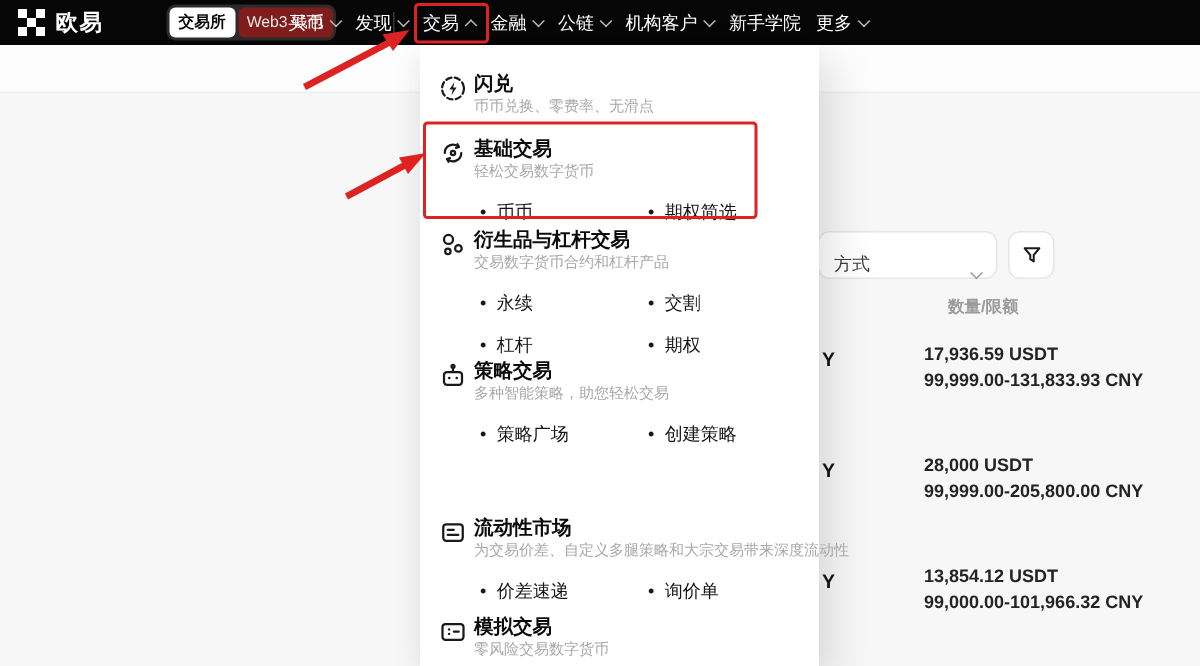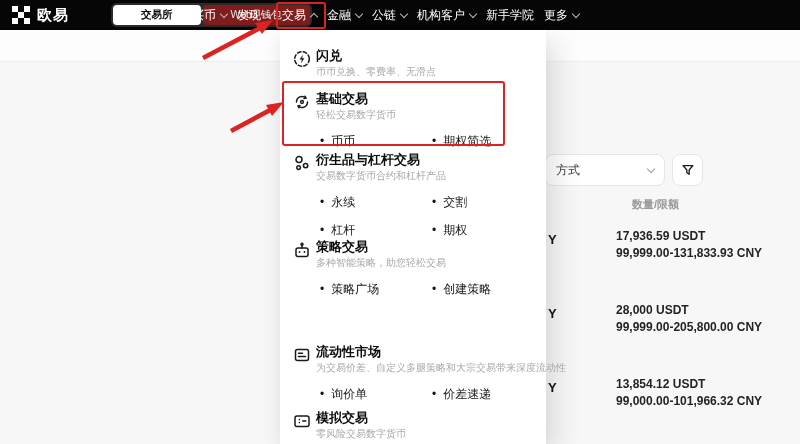--- a/index.html
+++ b/index.html
@@ -6,33 +6,33 @@
   #app{position:relative;width:800px;height:444px;overflow:hidden;background:#f7f7f7;
        font-family:"Liberation Sans","DejaVu Sans",sans-serif;-webkit-font-smoothing:antialiased;}
   
   .navbar{position:absolute;left:0;top:0;width:800px;height:30px;background:#060606;display:flex;align-items:center;z-index:5;gap:26px;}
   .logo{display:flex;align-items:center;margin-left:12px;gap:7px;}
   .logo-mark{display:grid;grid-template-columns:repeat(3,6px);grid-template-rows:repeat(3,6px);}
   .logo-mark i{background:transparent;}
   .logo-mark i.f{background:#fff;}
   .logo-text{color:#fff;font-size:15px;font-weight:bold;letter-spacing:1px;}
   .toggle{display:flex;align-items:center;background:#2b2b2b;border-radius:6px;margin-left:16px;padding:2px;}
-  .toggle .t-btn{font-size:10.5px;padding:3px 28px;border-radius:4px;white-space:nowrap;text-align:right;}
+  .toggle .t-btn{font-size:10.5px;padding:3px 6px;border-radius:4px;white-space:nowrap;text-align:right;}
   .toggle .t-on{background:#fff;color:#0a0a0a;font-weight:bold;}
   .toggle .t-off{background:#7f1d1d;color:#e8e8e8;margin-left:2px;}
   .nav-divider{width:1px;height:14px;background:#3a3a3a;margin-left:12px;}
   .nav-menu{position:absolute;left:192px;top:0;height:30px;display:flex;align-items:center;gap:10px;}
   .nav-item{display:flex;align-items:center;color:#fff;font-size:12px;font-weight:500;cursor:pointer;white-space:nowrap;}
   .chev{width:5px;height:5px;border-right:1.4px solid #b9b9b9;border-bottom:1.4px solid #b9b9b9;display:inline-block;margin-left:5px;}
   .chev.down{transform:rotate(45deg);margin-top:-3px;}
   .chev.up{transform:rotate(-135deg);margin-top:3px;}
   
   .topstrip{position:absolute;left:0;top:30px;width:800px;height:31px;background:#fdfdfd;border-bottom:1px solid #efefef;}
   .filter-select{position:absolute;left:545px;top:154px;width:120px;height:32px;background:#fff;border:1px solid #e6e6e6;
-      border-radius:8px;display:flex;align-items:center;justify-content:space-between;padding:0 10px;box-sizing:border-box;}
+      border-radius:8px;display:flex;align-items:flex-end;justify-content:space-between;padding:0 10px;box-sizing:border-box;}
   .filter-select span{font-size:12px;color:#3c3c3c;}
   .filter-select .chev{border-color:#9a9a9a;}
   .filter-btn{position:absolute;left:672px;top:154px;width:31px;height:32px;background:#fff;border:1px solid #e6e6e6;
       border-radius:8px;display:flex;align-items:center;justify-content:center;box-sizing:border-box;}
   .amt-header{position:absolute;left:632px;top:197px;font-size:11px;color:#9b9b9b;font-weight:bold;}
   .t-row .yfrag{position:absolute;left:548px;font-size:13px;font-weight:bold;color:#161616;}
   .t-row .amt{position:absolute;left:616px;font-size:12px;color:#242424;line-height:17px;font-weight:bold;}
   
   .dropdown{position:absolute;left:280px;top:30px;width:266px;height:414px;background:#fff;
       box-shadow:12px 10px 26px rgba(0,0,0,.10), -4px 6px 16px rgba(0,0,0,.05);z-index:6;}
@@ -219,22 +219,22 @@
       <span class="ic">
         <svg class="icon" width="20" height="20" viewBox="0 0 20 20">
             <rect x="3.5" y="4.5" width="13" height="11" rx="2"></rect>
             <path d="M6.5 8.2h4"></path>
             <path d="M6.5 11.6h7"></path>
           </svg>
       </span>
       <div class="ttl">流动性市场</div>
       <div class="sub">为交易价差、自定义多腿策略和大宗交易带来深度流动性</div>
       <div class="links">
+        <span class="lnk">价差速递</span>
         <span class="lnk">询价单</span>
-        <span class="lnk">价差速递</span>
       </div>
     </div>
 
     <div class="sec" style="top:380px">
       <span class="ic">
         <svg class="icon" width="20" height="20" viewBox="0 0 20 20">
             <rect x="3" y="5" width="14" height="10.5" rx="2"></rect>
             <circle cx="7.4" cy="8.6" r="0.8" fill="#1a1a1a" stroke="none"></circle>
             <circle cx="7.4" cy="11.6" r="0.8" fill="#1a1a1a" stroke="none"></circle>
             <path d="M10.6 10.1h3.2"></path>

